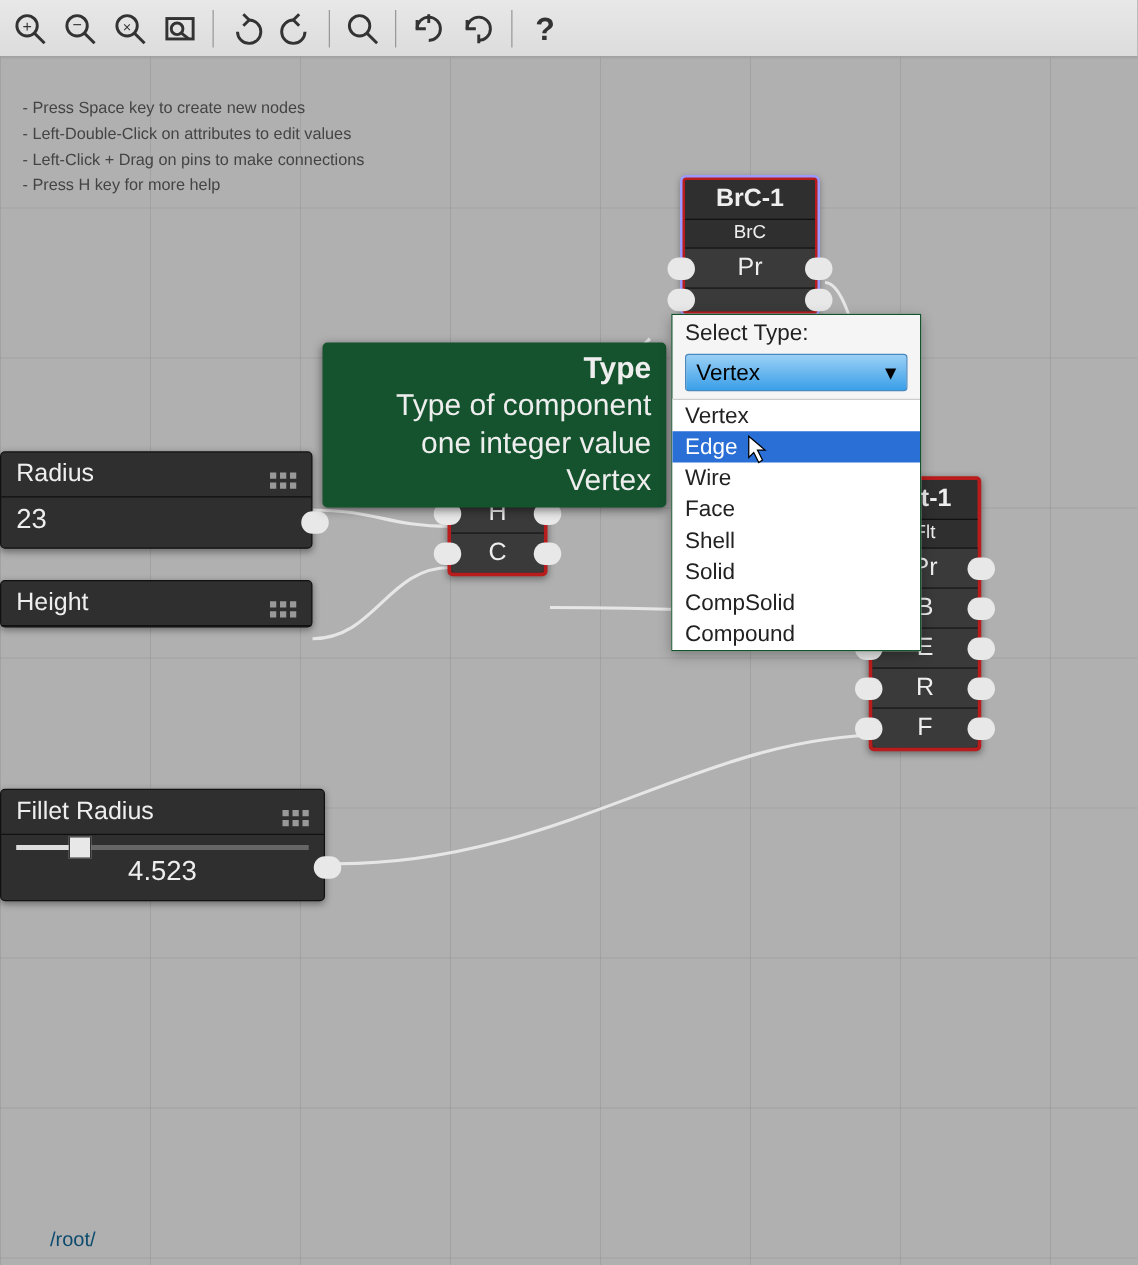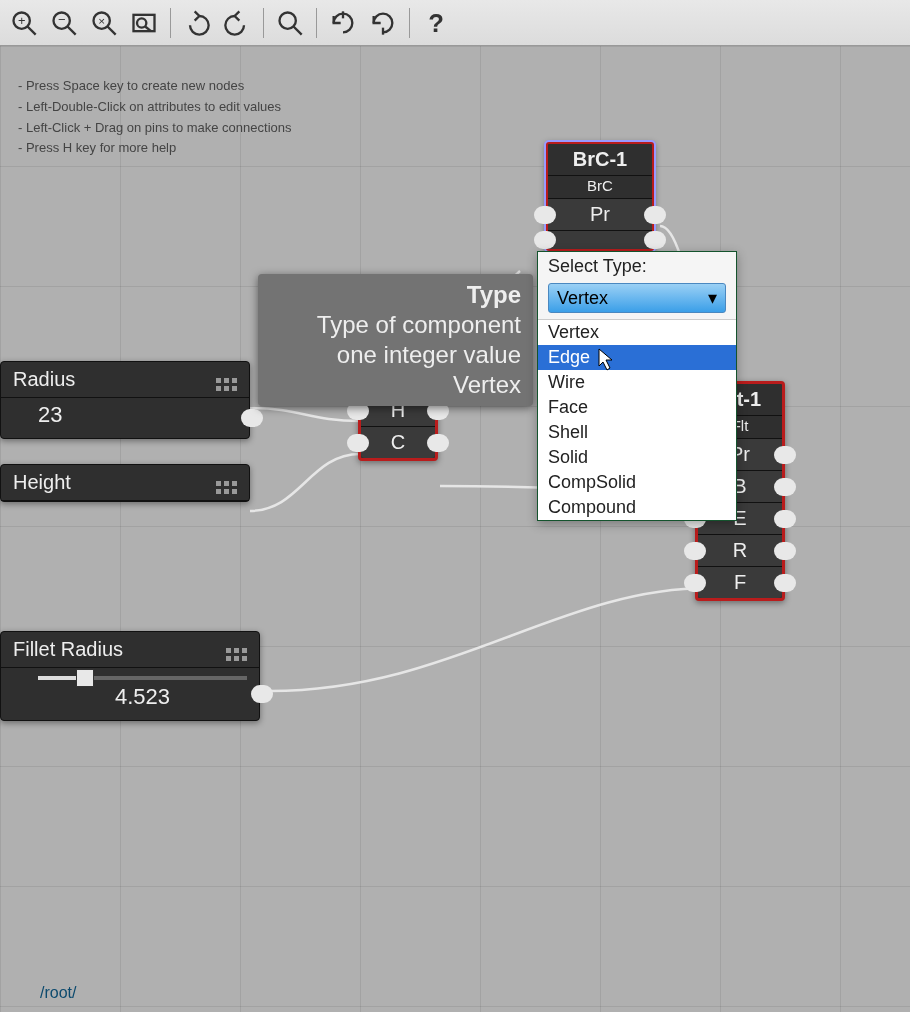--- a/index.html
+++ b/index.html
@@ -114,21 +114,20 @@
     display: flex; justify-content: space-between; align-items: flex-end;
     padding: 6px 12px;
     font-size: 20px;
     border-bottom: 1px solid #111;
   }
   .grip { display: grid; grid-template-columns: repeat(3,5px); grid-template-rows: repeat(2,5px); gap: 3px; }
   .grip span { background: #999; width: 5px; height: 5px; }
   .slider-body {
     padding: 8px 12px 10px;
     position: relative;
-    margin-left: 25px;
   }
   .slider-track {
     position: relative;
     height: 4px;
     background: #666;
     width: 100%;
   }
   .slider-fill {
     position: absolute; left: 0; top: 0; bottom: 0;
     background: #ddd;
@@ -148,21 +147,21 @@
     position: absolute;
     right: -14px; top: 50%; transform: translateY(-50%);
     width: 22px; height: 18px;
     background: #e8e8e8;
     border-radius: 10px;
   }
   
   
   .tooltip {
     position: absolute;
-    background: #737373;
+    background: #14532d;
     color: #eee;
     border-radius: 4px;
     padding: 6px 12px;
     font-size: 24px;
     text-align: right;
     line-height: 1.25;
     box-shadow: 0 2px 8px rgba(0,0,0,0.5);
   }
   
   

